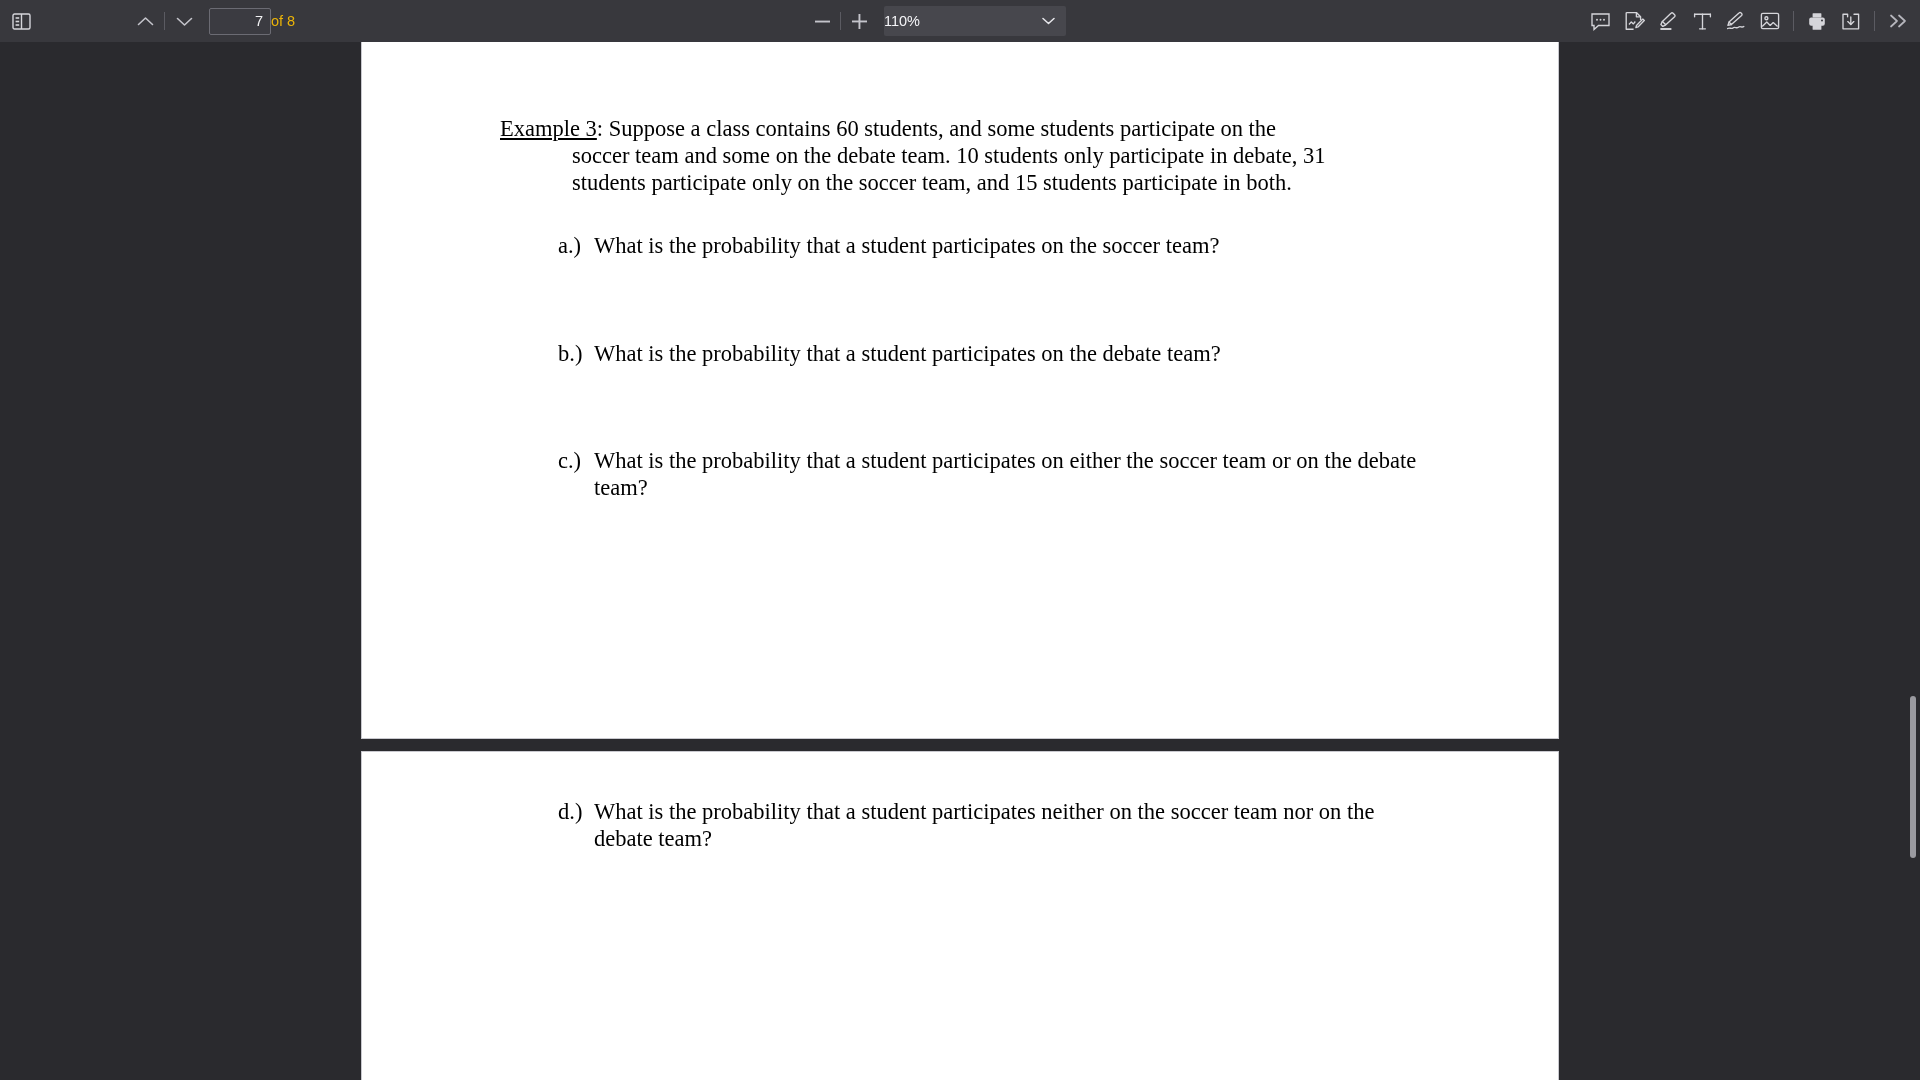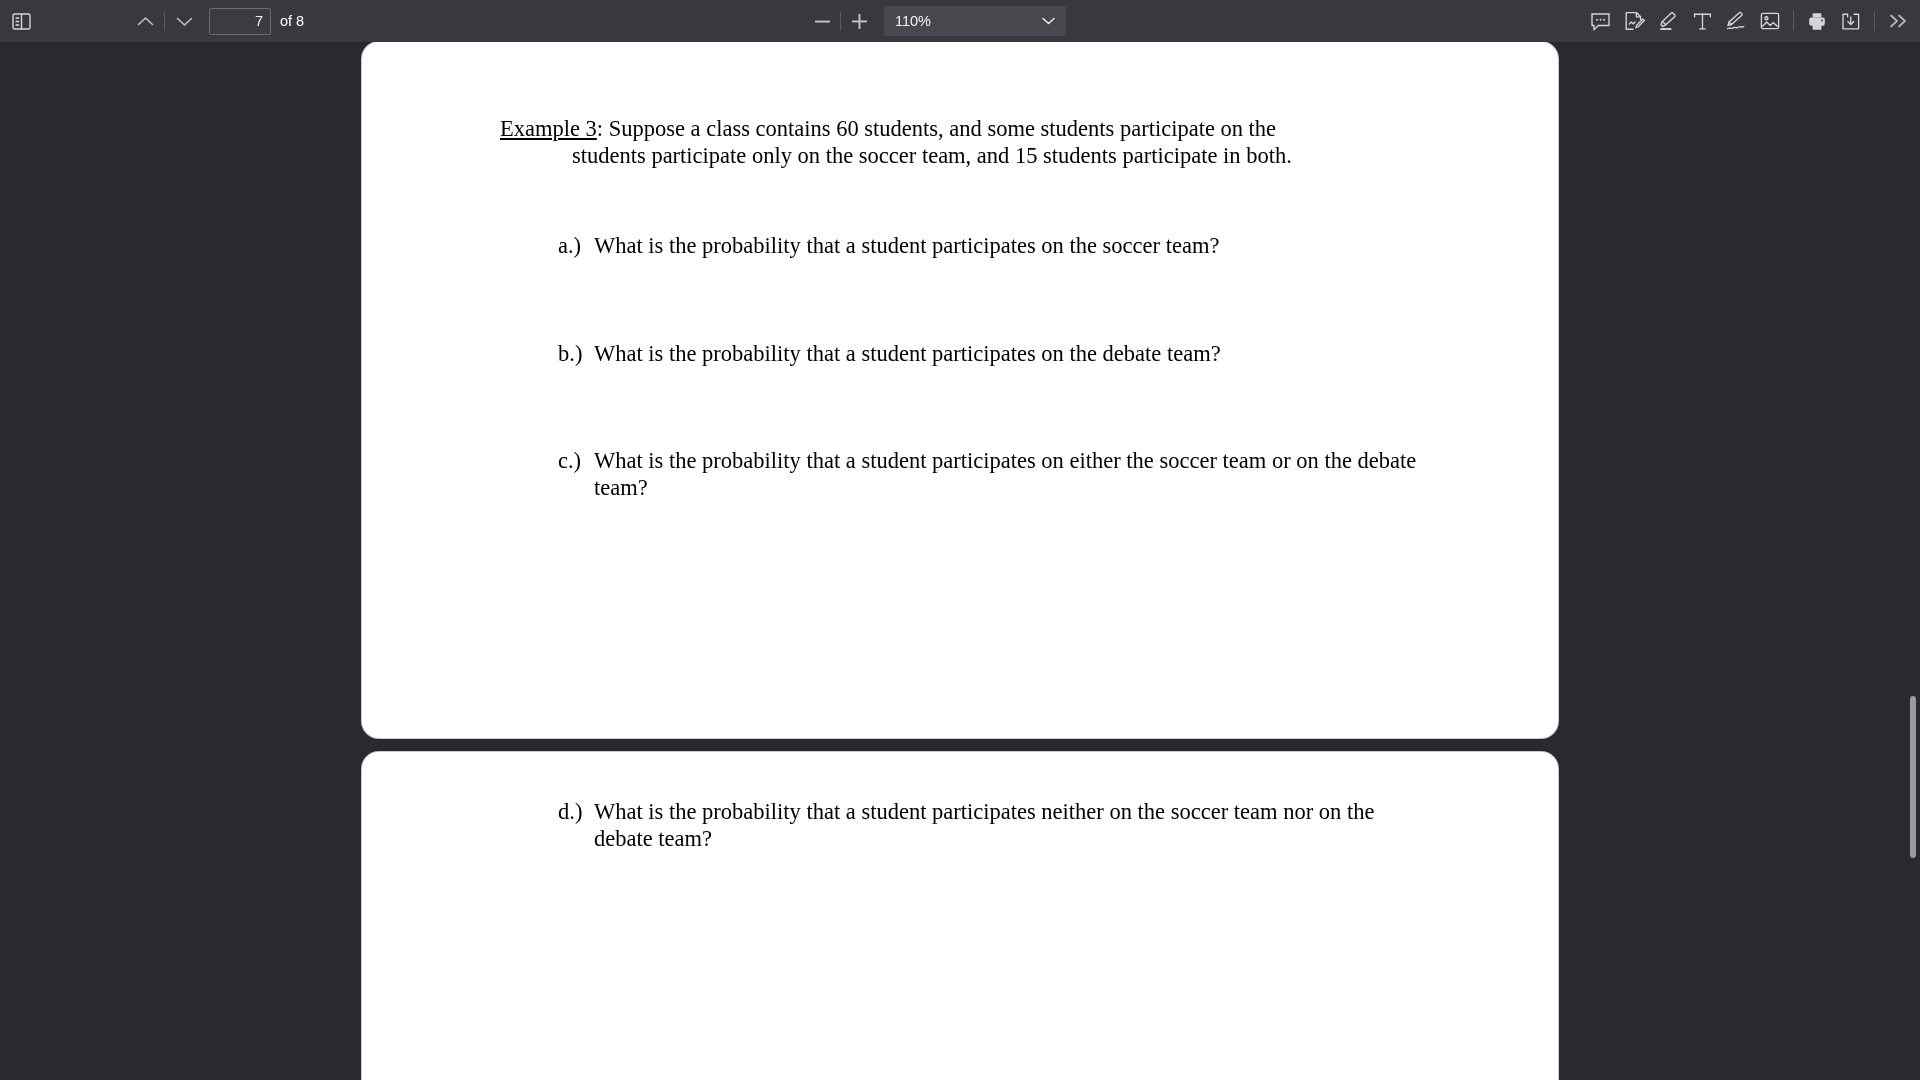--- a/index.html
+++ b/index.html
@@ -60,23 +60,23 @@
     border: 1px solid #6b6b73;
     border-radius: 2px;
     color: #f2f2f4;
     font-size: 14.5px;
     font-family: "Liberation Sans", sans-serif;
     text-align: right;
     padding: 0 7px 0 2px;
     margin-left: 8px;
   }
   #page-count-label {
-    color: #ffffff;
+    color: #eab308;
     font-size: 14.5px;
-    margin-left: 9px;
+    margin-left: 0;
     white-space: nowrap;
   }
 
   #zoom-group {
     position: absolute;
     left: 806px;
     top: 0;
     height: 42px;
     display: flex;
     align-items: center;
@@ -94,21 +94,20 @@
     background: #47474d;
     border-radius: 2px;
     display: flex;
     align-items: center;
     margin-left: 9px;
     cursor: pointer;
   }
   #zoom-value {
     color: #f5f5f8;
     font-size: 14.5px;
-    padding-left: 11px;
   }
   #zoom-chevron {
     position: absolute;
     right: 11px;
     top: 0; bottom: 0;
     display: flex; align-items: center;
   }
 
   #tool-icons {
     position: absolute;
@@ -136,21 +135,20 @@
     background: #2a2a2e;
     overflow: hidden;
   }
 
   .pdf-page {
     position: absolute;
     left: 362px;
     width: 1196px;
     background: #ffffff;
     box-shadow: 0 0 0 1px #c9c9cf;
-    border-radius: 17px;
   }
   #pdf-page-7 { top: 0px; height: 696px; }
   #pdf-page-8 { top: 710px; height: 520px; }
 
   .doc-text {
     position: absolute;
     font-family: "Liberation Serif", serif;
     color: #000;
     font-size: 22.5px;
     line-height: 27px;
@@ -344,20 +342,21 @@
 
   </div>
 </div>
 
 <div id="viewer">
 
   <div class="pdf-page" id="pdf-page-7">
 
     <div class="doc-text" id="example-block">
       <span id="example-label">Example 3</span><span>: Suppose a class contains 60 students, and some students participate on the</span>
+      <span class="para-indent">soccer team and some on the debate team.  10 students only participate in debate, 31</span>
       <span class="para-indent">students participate only on the soccer team, and 15 students participate in both.</span>
     </div>
 
     <div class="doc-text qitem" id="q-a">
       <div class="qwrap">
         <span class="qlabel">a.)</span>
         <span class="qbody">What is the probability that a student participates on the soccer team?</span>
       </div>
     </div>
 

